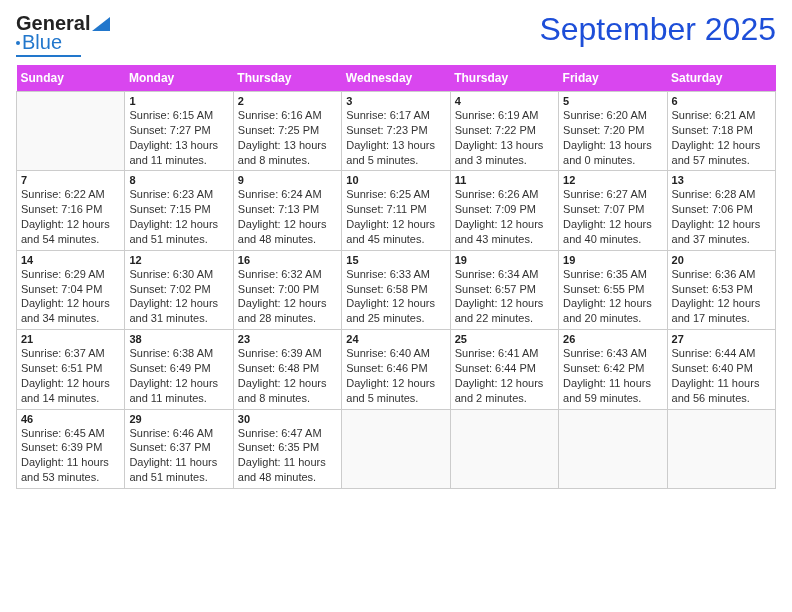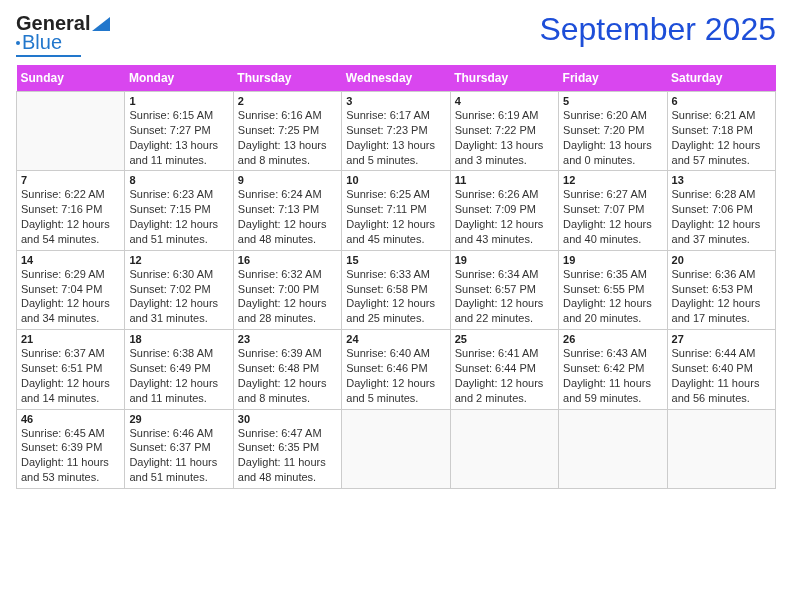--- a/index.html
+++ b/index.html
@@ -199,21 +199,21 @@
             <div class="day-num">20</div>
             <div class="cell-text">Sunrise: 6:36 AM<br>Sunset: 6:53 PM<br>Daylight: 12 hours and 17 minutes.</div>
           </td>
         </tr>
         <tr>
           <td>
             <div class="day-num">21</div>
             <div class="cell-text">Sunrise: 6:37 AM<br>Sunset: 6:51 PM<br>Daylight: 12 hours and 14 minutes.</div>
           </td>
           <td>
-            <div class="day-num">18</div>
+            <div class="day-num">38</div>
             <div class="cell-text">Sunrise: 6:38 AM<br>Sunset: 6:49 PM<br>Daylight: 12 hours and 11 minutes.</div>
           </td>
           <td>
             <div class="day-num">23</div>
             <div class="cell-text">Sunrise: 6:39 AM<br>Sunset: 6:48 PM<br>Daylight: 12 hours and 8 minutes.</div>
           </td>
           <td>
             <div class="day-num">24</div>
             <div class="cell-text">Sunrise: 6:40 AM<br>Sunset: 6:46 PM<br>Daylight: 12 hours and 5 minutes.</div>
           </td>

